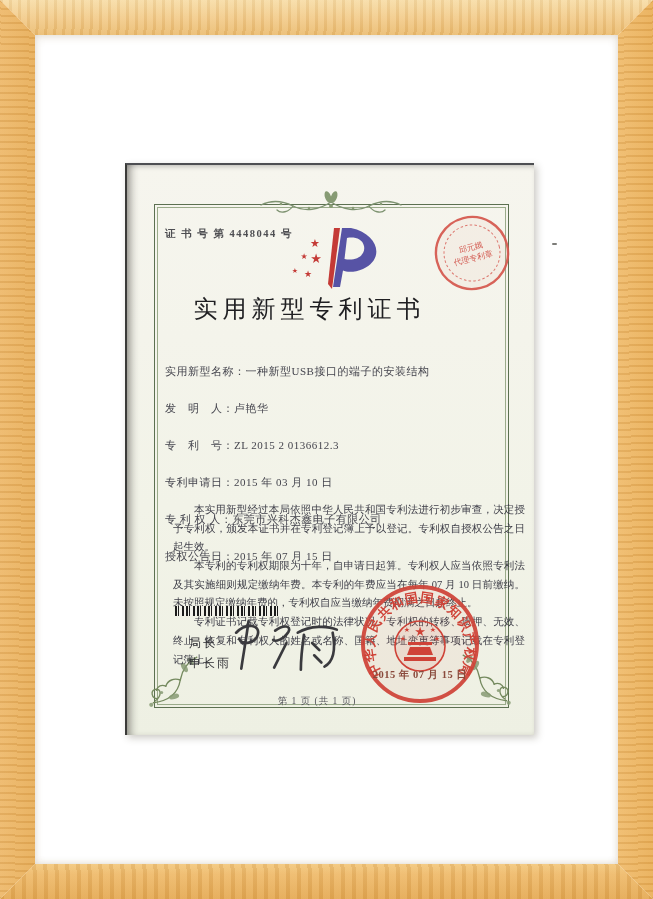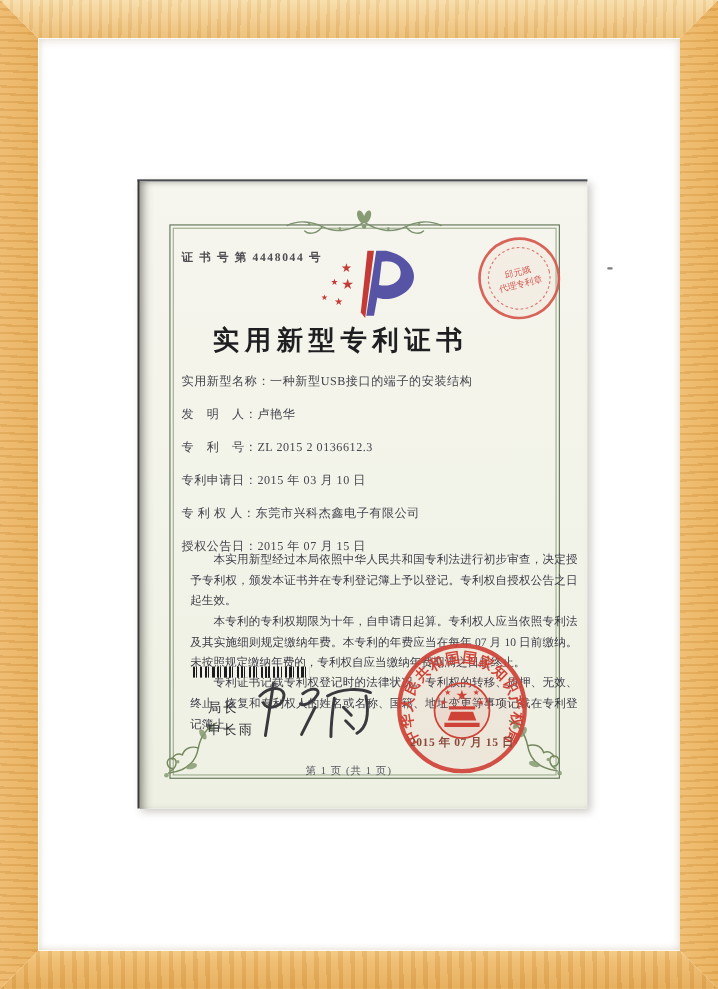--- a/index.html
+++ b/index.html
@@ -40,23 +40,23 @@
   .gborder{position:absolute;left:27px;top:39px;width:353px;height:502px;border:1.5px solid #5c7051;}
   .gborder::after{content:"";position:absolute;left:2px;top:2px;right:2px;bottom:2px;border:1px solid #9aab8a;}
   .orn{position:absolute;pointer-events:none;}
   .orn.topc{left:122px;top:20px;}
   .orn.bl{left:16px;top:486px;}
   .orn.br{left:332px;top:484px;transform:scaleX(-1);}
   
   .certno{position:absolute;left:38px;top:62px;font-size:10.5px;letter-spacing:1.5px;color:#4e4e52;font-weight:bold;}
   .logo{position:absolute;left:158px;top:60px;}
   .title{position:absolute;left:27px;top:128px;width:311px;text-align:center;
-         font-size:24px;font-weight:700;letter-spacing:5px;color:#1f1f22;}
+         font-size:24px;font-weight:400;letter-spacing:5px;color:#1f1f22;}
   .fields{position:absolute;left:38px;top:176px;width:336px;}
-  .frow{margin-bottom:17px;line-height:13px;font-size:11px;color:#45454e;letter-spacing:.5px;}
+  .frow{margin-bottom:17px;line-height:13px;font-size:11px;color:#45454e;letter-spacing:.5px;margin-top:24px;}
   .frow .lbl{color:#45454e;}
   .paras{position:absolute;left:46px;top:336px;width:352px;font-size:10.5px;line-height:1.78;
          color:#3d3d47;text-align:justify;}
   .paras p{margin:0;text-indent:2em;}
   .barcode{position:absolute;left:48px;top:441px;width:106px;height:10px;
     background:repeating-linear-gradient(90deg,#1c1c1c 0 2px,#f2f2ea 2px 3px,#1c1c1c 3px 4px,#f2f2ea 4px 7px,#1c1c1c 7px 9px,#f2f2ea 9px 11px);}
   .signer{position:absolute;left:62px;top:468px;font-size:12px;color:#2e2e33;line-height:20px;letter-spacing:2px;}
   .sigsvg{position:absolute;left:103px;top:448px;}
   .bigseal{position:absolute;left:231px;top:417px;}
   .sealdate{position:absolute;left:229px;top:503px;width:128px;text-align:center;

